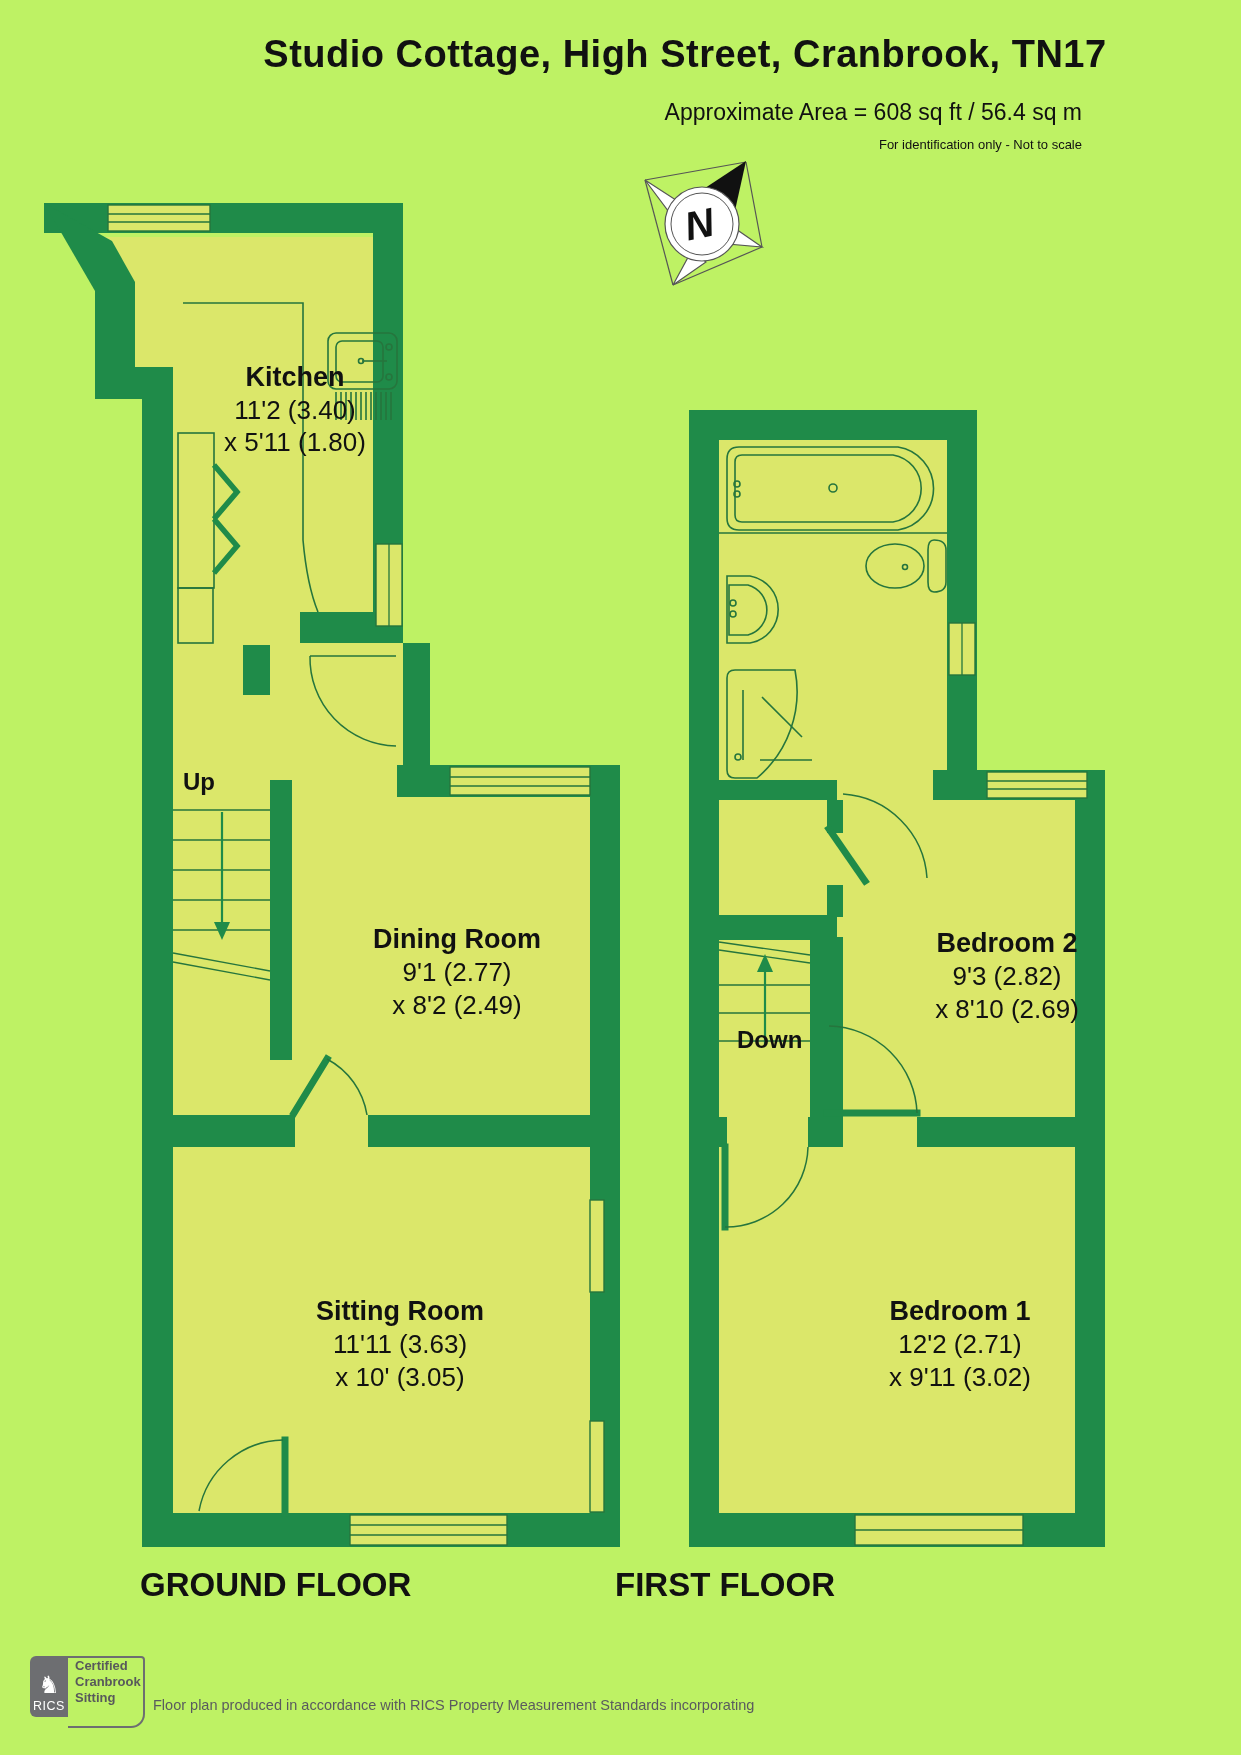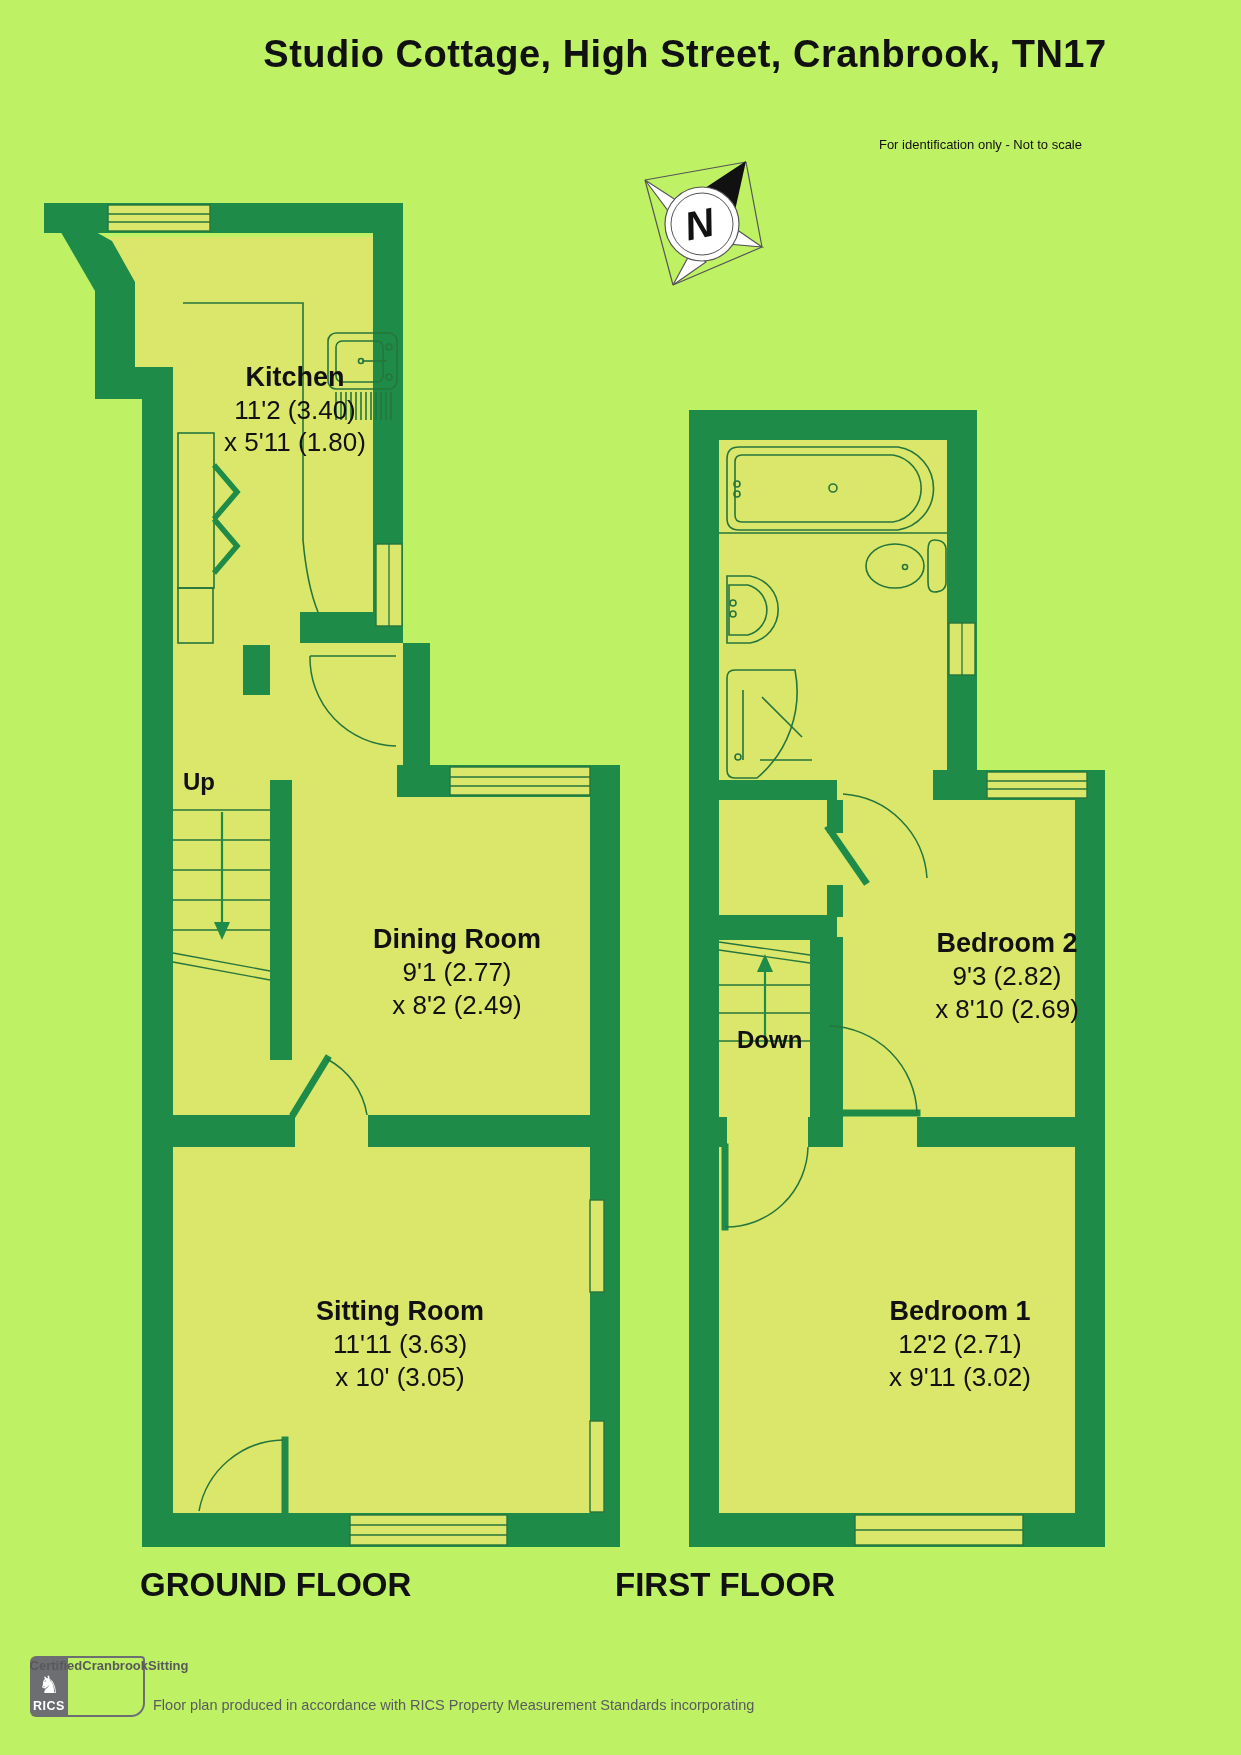--- a/index.html
+++ b/index.html
@@ -22,32 +22,33 @@
   .leaf{stroke:#1f8b49;stroke-width:7;stroke-linecap:square;}
   .arc{fill:none;stroke:#26753d;stroke-width:1.5;}
   .tread{stroke:#26753d;stroke-width:1.4;}
   .arrow{stroke:#1f8b49;stroke-width:2.2;fill:none;}
   .ah{fill:#1f8b49;stroke:none;}
   .cmp{stroke:#555;stroke-width:1.2;fill:#fff;}
   .footer-text{color:#5a5b5e;font-size:14.5px;line-height:19px;white-space:pre;}
   .rics-box{left:30px;top:1656px;width:38px;height:61px;background:#6d6e71;border-radius:6px 0 0 6px;
             display:flex;flex-direction:column;align-items:center;justify-content:flex-end;}
   .rics-lion{color:#fff;font-size:24px;line-height:24px;}
-  .rics-word{color:#fff;font-weight:bold;font-size:12.5px;letter-spacing:0.5px;margin:2px 0 4px 0;}
-  .cpm-box{left:68px;top:1656px;width:77px;height:61px;border:2px solid #6d6e71;border-left:none;
-           border-radius:0 4px 14px 0;box-sizing:border-box;display:flex;justify-content:center;padding-left:7px;}
+  .rics-word{color:#fff;font-weight:normal;font-size:12.5px;letter-spacing:0.5px;margin:2px 0 4px 0;}
+  .cpm-box{left:68px;top:1656px;width:77px;height:72px;border:2px solid #6d6e71;border-left:none;
+           border-radius:0 4px 14px 0;box-sizing:border-box;display:flex;flex-direction:column;justify-content:flex-start;padding-left:7px;}
   .cpm-line{color:#58595b;font-weight:bold;font-size:13px;line-height:16px;}
   .disc{left:153px;top:1658px;}
 </style>
 </head>
 <body>
 
 <div class="page">
 
   <div class="abs title">Studio Cottage, High Street, Cranbrook, TN17</div>
+  <div class="abs area">Approximate Area = 608 sq ft / 56.4 sq m</div>
   <div class="abs ident">For identification only - Not to scale</div>
 
   <svg class="abs" style="left:0;top:0" width="1241" height="1755" viewBox="0 0 1241 1755">
 
     <g>
       <line x1="645" y1="180" x2="746" y2="162" class="cmp" fill="none"></line>
       <line x1="746" y1="162" x2="762" y2="247" class="cmp" fill="none"></line>
       <line x1="762" y1="247" x2="673" y2="285" class="cmp" fill="none"></line>
       <line x1="673" y1="285" x2="645" y2="180" class="cmp" fill="none"></line>
       <polygon points="645,180 696,213 681,228" class="cmp"></polygon>

